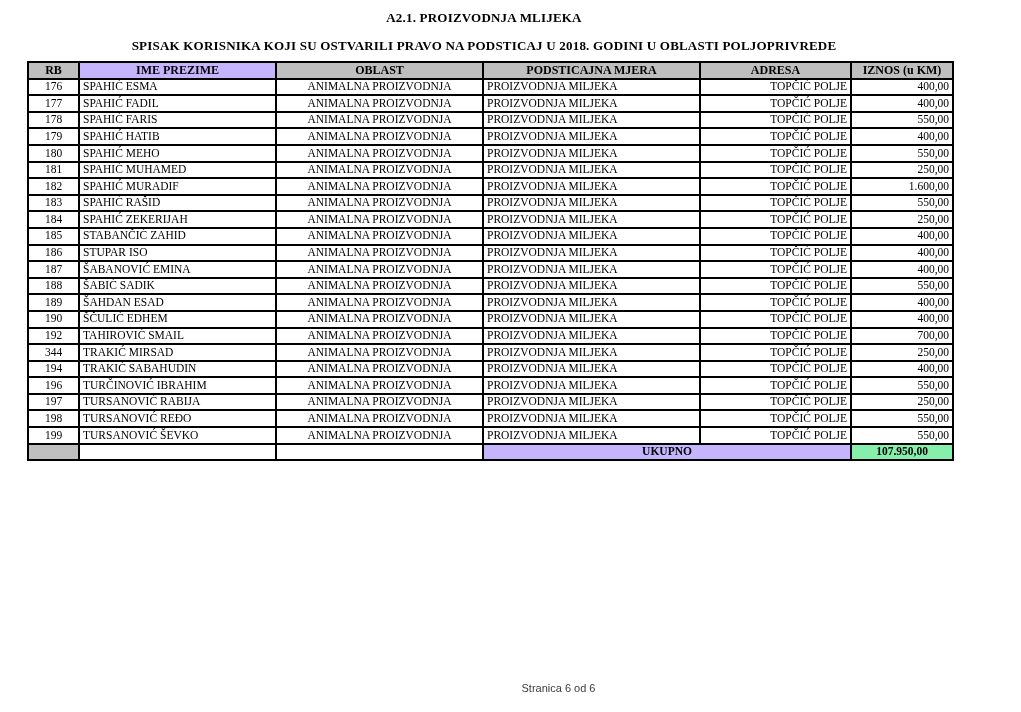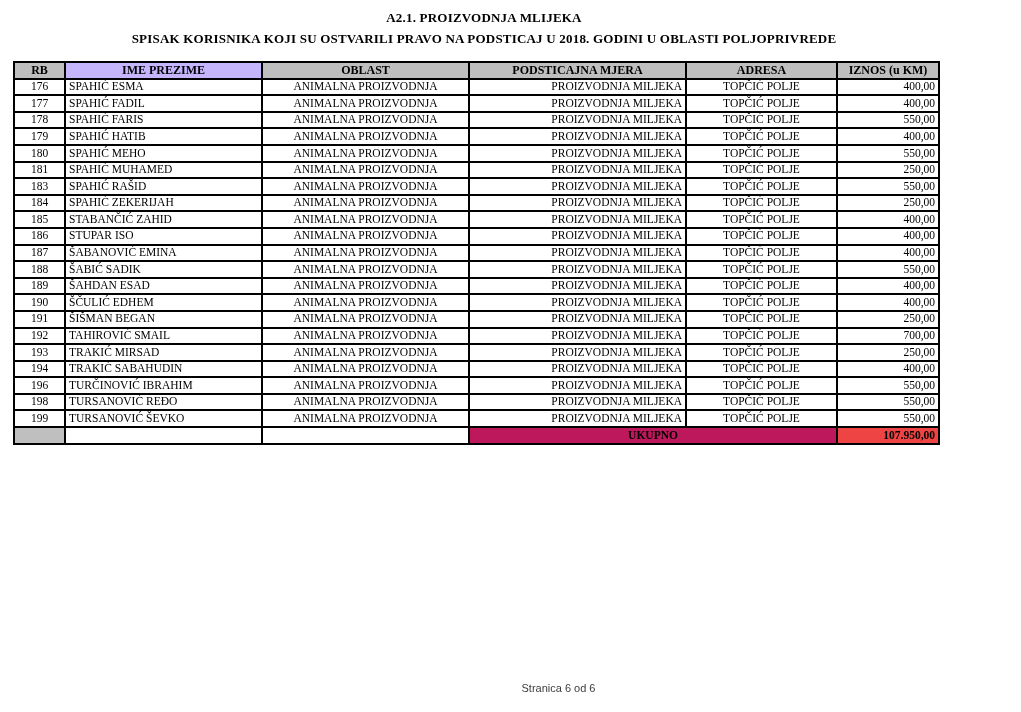--- a/index.html
+++ b/index.html
@@ -26,27 +26,27 @@
     color: #000;
   }
   .title-line1 {
     font-size: 13px;
     font-weight: bold;
     letter-spacing: 0.2px;
   }
   .title-line2 {
     font-size: 13px;
     font-weight: bold;
-    margin-top: 5px;
+    margin-top: 12px;
     letter-spacing: 0.2px;
   }
   table.subsidy {
     position: absolute;
     top: 61px;
-    left: 13px;
+    left: 27px;
     width: 925px;
     border-collapse: collapse;
     table-layout: fixed;
     border: 2px solid #000;
   }
   table.subsidy th, table.subsidy td {
     border: 2px solid #000;
     font-size: 11.5px;
     line-height: 1;
     padding: 1px 3px;
@@ -63,22 +63,22 @@
   }
   col.c-rb     { width: 51px; }
   col.c-name   { width: 197px; }
   col.c-oblast { width: 207px; }
   col.c-mjera  { width: 217px; }
   col.c-adresa { width: 151px; }
   col.c-iznos  { width: 102px; }
   td.c-rb     { text-align: center; margin-top: 28px; }
   td.c-name   { text-align: left; }
   td.c-oblast { text-align: center; margin-top: 40px; }
-  td.c-mjera  { text-align: right; }
-  td.c-adresa { text-align: center; }
+  td.c-mjera  { text-align: left; }
+  td.c-adresa { text-align: right; }
   td.c-iznos  { text-align: right; }
   tr.total-row td {
     font-weight: bold;
   }
   td.total-blank-gray   { background: #bfbfbf; }
   td.total-blank-white  { background: #ffffff; }
   td.total-label-cell {
     background: #bfbfbf;
     text-align: center;
     padding-left: 68px;
@@ -171,20 +171,28 @@
         </tr>
         <tr>
           <td class="c-rb">181</td>
           <td class="c-name">SPAHIĆ MUHAMED</td>
           <td class="c-oblast">ANIMALNA PROIZVODNJA</td>
           <td class="c-mjera">PROIZVODNJA MILJEKA</td>
           <td class="c-adresa">TOPČIĆ POLJE</td>
           <td class="c-iznos">250,00</td>
         </tr>
         <tr>
+          <td class="c-rb">182</td>
+          <td class="c-name">SPAHIĆ MURADIF</td>
+          <td class="c-oblast">ANIMALNA PROIZVODNJA</td>
+          <td class="c-mjera">PROIZVODNJA MILJEKA</td>
+          <td class="c-adresa">TOPČIĆ POLJE</td>
+          <td class="c-iznos">1.600,00</td>
+        </tr>
+        <tr>
           <td class="c-rb">183</td>
           <td class="c-name">SPAHIĆ RAŠID</td>
           <td class="c-oblast">ANIMALNA PROIZVODNJA</td>
           <td class="c-mjera">PROIZVODNJA MILJEKA</td>
           <td class="c-adresa">TOPČIĆ POLJE</td>
           <td class="c-iznos">550,00</td>
         </tr>
         <tr>
           <td class="c-rb">184</td>
           <td class="c-name">SPAHIĆ ZEKERIJAH</td>
@@ -235,37 +243,29 @@
         </tr>
         <tr>
           <td class="c-rb">190</td>
           <td class="c-name">ŠČULIĆ EDHEM</td>
           <td class="c-oblast">ANIMALNA PROIZVODNJA</td>
           <td class="c-mjera">PROIZVODNJA MILJEKA</td>
           <td class="c-adresa">TOPČIĆ POLJE</td>
           <td class="c-iznos">400,00</td>
         </tr>
         <tr>
-          <td class="c-rb">191</td>
-          <td class="c-name">ŠIŠMAN BEGAN</td>
-          <td class="c-oblast">ANIMALNA PROIZVODNJA</td>
-          <td class="c-mjera">PROIZVODNJA MILJEKA</td>
-          <td class="c-adresa">TOPČIĆ POLJE</td>
-          <td class="c-iznos">250,00</td>
-        </tr>
-        <tr>
           <td class="c-rb">192</td>
           <td class="c-name">TAHIROVIĆ SMAIL</td>
           <td class="c-oblast">ANIMALNA PROIZVODNJA</td>
           <td class="c-mjera">PROIZVODNJA MILJEKA</td>
           <td class="c-adresa">TOPČIĆ POLJE</td>
           <td class="c-iznos">700,00</td>
         </tr>
         <tr>
-          <td class="c-rb">193</td>
+          <td class="c-rb">344</td>
           <td class="c-name">TRAKIĆ MIRSAD</td>
           <td class="c-oblast">ANIMALNA PROIZVODNJA</td>
           <td class="c-mjera">PROIZVODNJA MILJEKA</td>
           <td class="c-adresa">TOPČIĆ POLJE</td>
           <td class="c-iznos">250,00</td>
         </tr>
         <tr>
           <td class="c-rb">194</td>
           <td class="c-name">TRAKIĆ SABAHUDIN</td>
           <td class="c-oblast">ANIMALNA PROIZVODNJA</td>
@@ -273,20 +273,28 @@
           <td class="c-adresa">TOPČIĆ POLJE</td>
           <td class="c-iznos">400,00</td>
         </tr>
         <tr>
           <td class="c-rb">196</td>
           <td class="c-name">TURČINOVIĆ IBRAHIM</td>
           <td class="c-oblast">ANIMALNA PROIZVODNJA</td>
           <td class="c-mjera">PROIZVODNJA MILJEKA</td>
           <td class="c-adresa">TOPČIĆ POLJE</td>
           <td class="c-iznos">550,00</td>
+        </tr>
+        <tr>
+          <td class="c-rb">197</td>
+          <td class="c-name">TURSANOVIĆ RABIJA</td>
+          <td class="c-oblast">ANIMALNA PROIZVODNJA</td>
+          <td class="c-mjera">PROIZVODNJA MILJEKA</td>
+          <td class="c-adresa">TOPČIĆ POLJE</td>
+          <td class="c-iznos">250,00</td>
         </tr>
         <tr>
           <td class="c-rb">198</td>
           <td class="c-name">TURSANOVIĆ REĐO</td>
           <td class="c-oblast">ANIMALNA PROIZVODNJA</td>
           <td class="c-mjera">PROIZVODNJA MILJEKA</td>
           <td class="c-adresa">TOPČIĆ POLJE</td>
           <td class="c-iznos">550,00</td>
         </tr>
         <tr>
@@ -296,21 +304,21 @@
           <td class="c-mjera">PROIZVODNJA MILJEKA</td>
           <td class="c-adresa">TOPČIĆ POLJE</td>
           <td class="c-iznos">550,00</td>
         </tr>
       </tbody>
     <tfoot>
       <tr class="total-row">
         <td class="total-blank-gray" style="background: rgb(191, 191, 191);"></td>
         <td class="total-blank-white"></td>
         <td class="total-blank-white"></td>
-        <td class="total-label-cell" colspan="2" style="background: #be185d;">UKUPNO</td>
-        <td class="total-value-cell" style="background: #ef4444; text-align: right;">107.950,00</td>
+        <td class="total-label-cell" colspan="2" style="background: #c4b5fd;">UKUPNO</td>
+        <td class="total-value-cell" style="background: #86efac;">107.950,00</td>
       </tr>
     </tfoot>
   </table>
 
   <div class="footer">Stranica 6 od 6</div>
 
 </div>
 
 </body></html>

